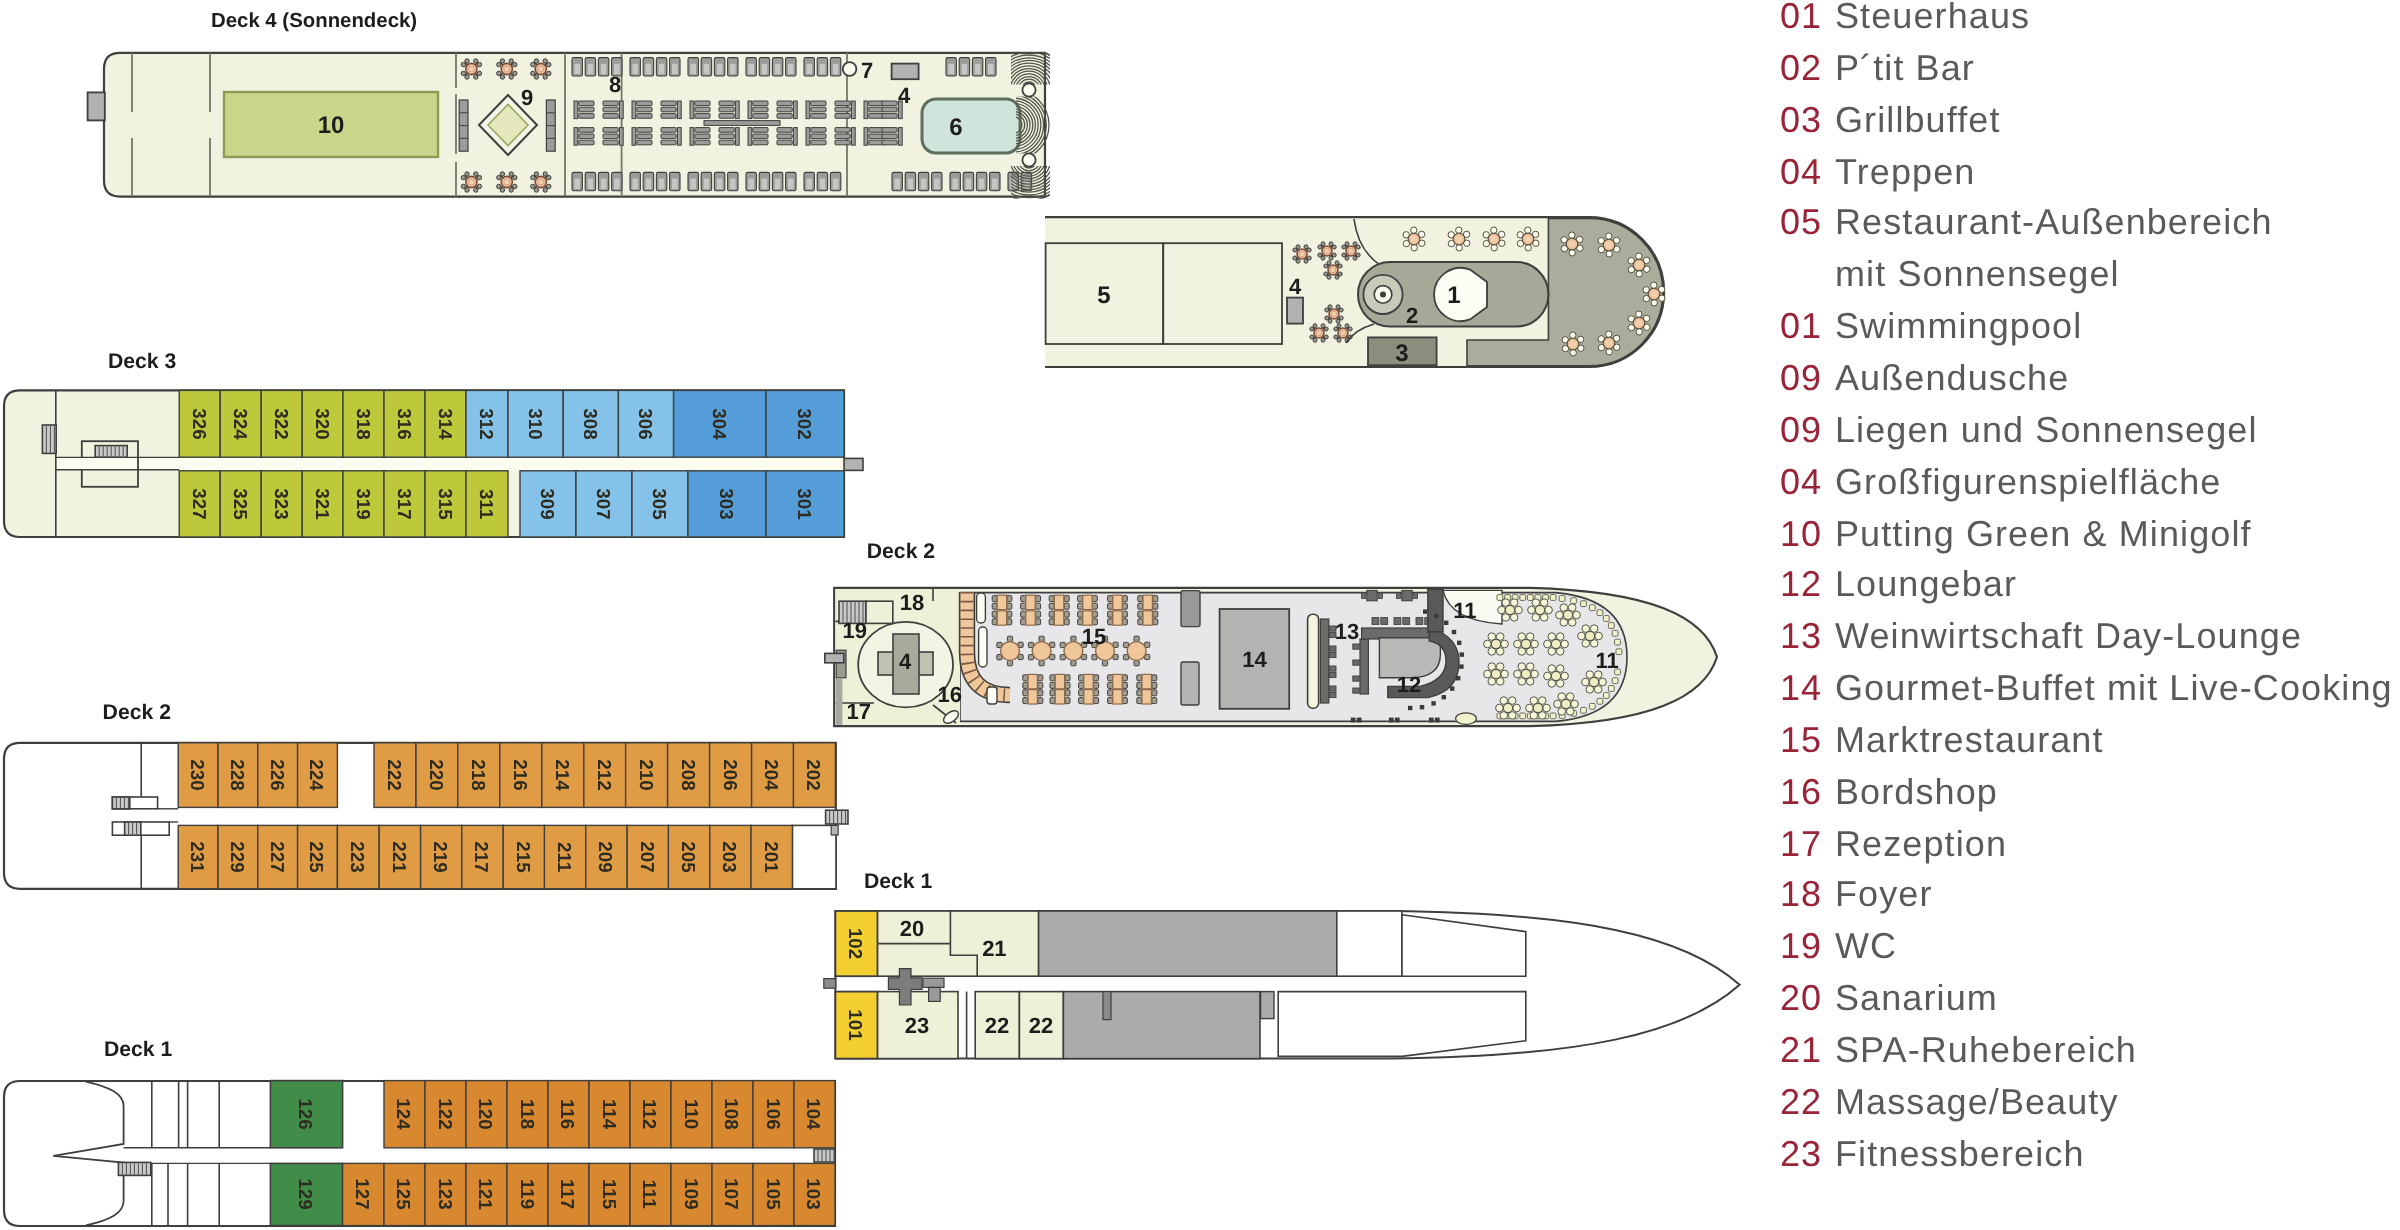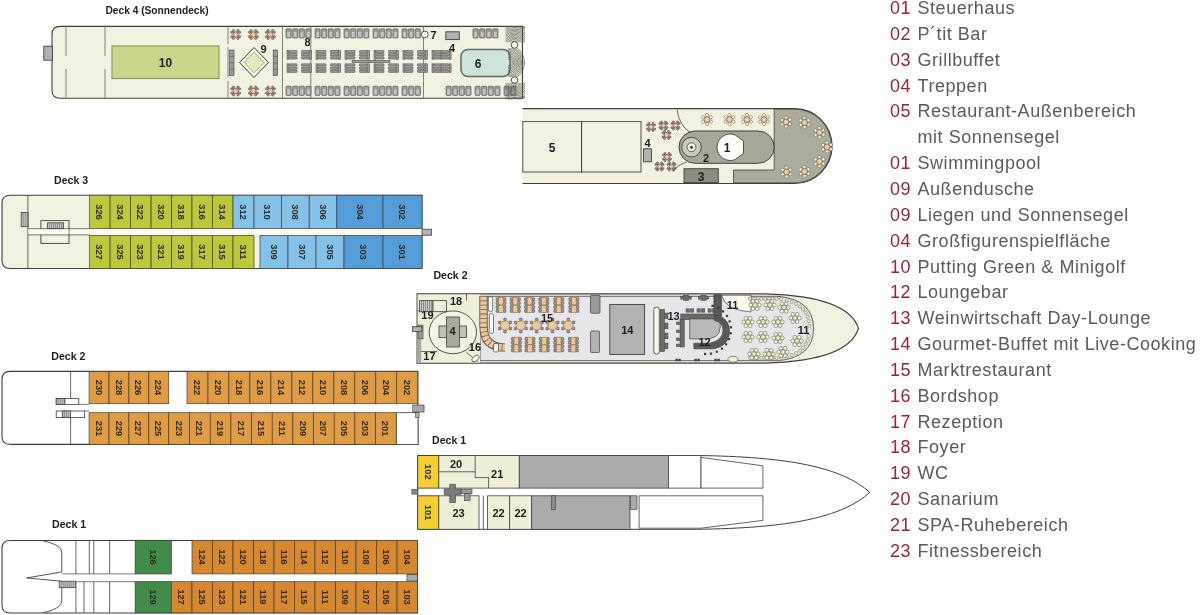--- a/index.html
+++ b/index.html
@@ -1328,15 +1328,16 @@
 <div class="li"><span class="n">12</span>Loungebar</div>
 <div class="li"><span class="n">13</span>Weinwirtschaft Day-Lounge</div>
 <div class="li"><span class="n">14</span>Gourmet-Buffet mit Live-Cooking</div>
 <div class="li"><span class="n">15</span>Marktrestaurant</div>
 <div class="li"><span class="n">16</span>Bordshop</div>
 <div class="li"><span class="n">17</span>Rezeption</div>
 <div class="li"><span class="n">18</span>Foyer</div>
 <div class="li"><span class="n">19</span>WC</div>
 <div class="li"><span class="n">20</span>Sanarium</div>
 <div class="li"><span class="n">21</span>SPA-Ruhebereich</div>
+<div class="li"><span class="n">22</span>Massage/Beauty</div>
 <div class="li"><span class="n">23</span>Fitnessbereich</div>
 </div>
 </div>
 
 </body></html>

